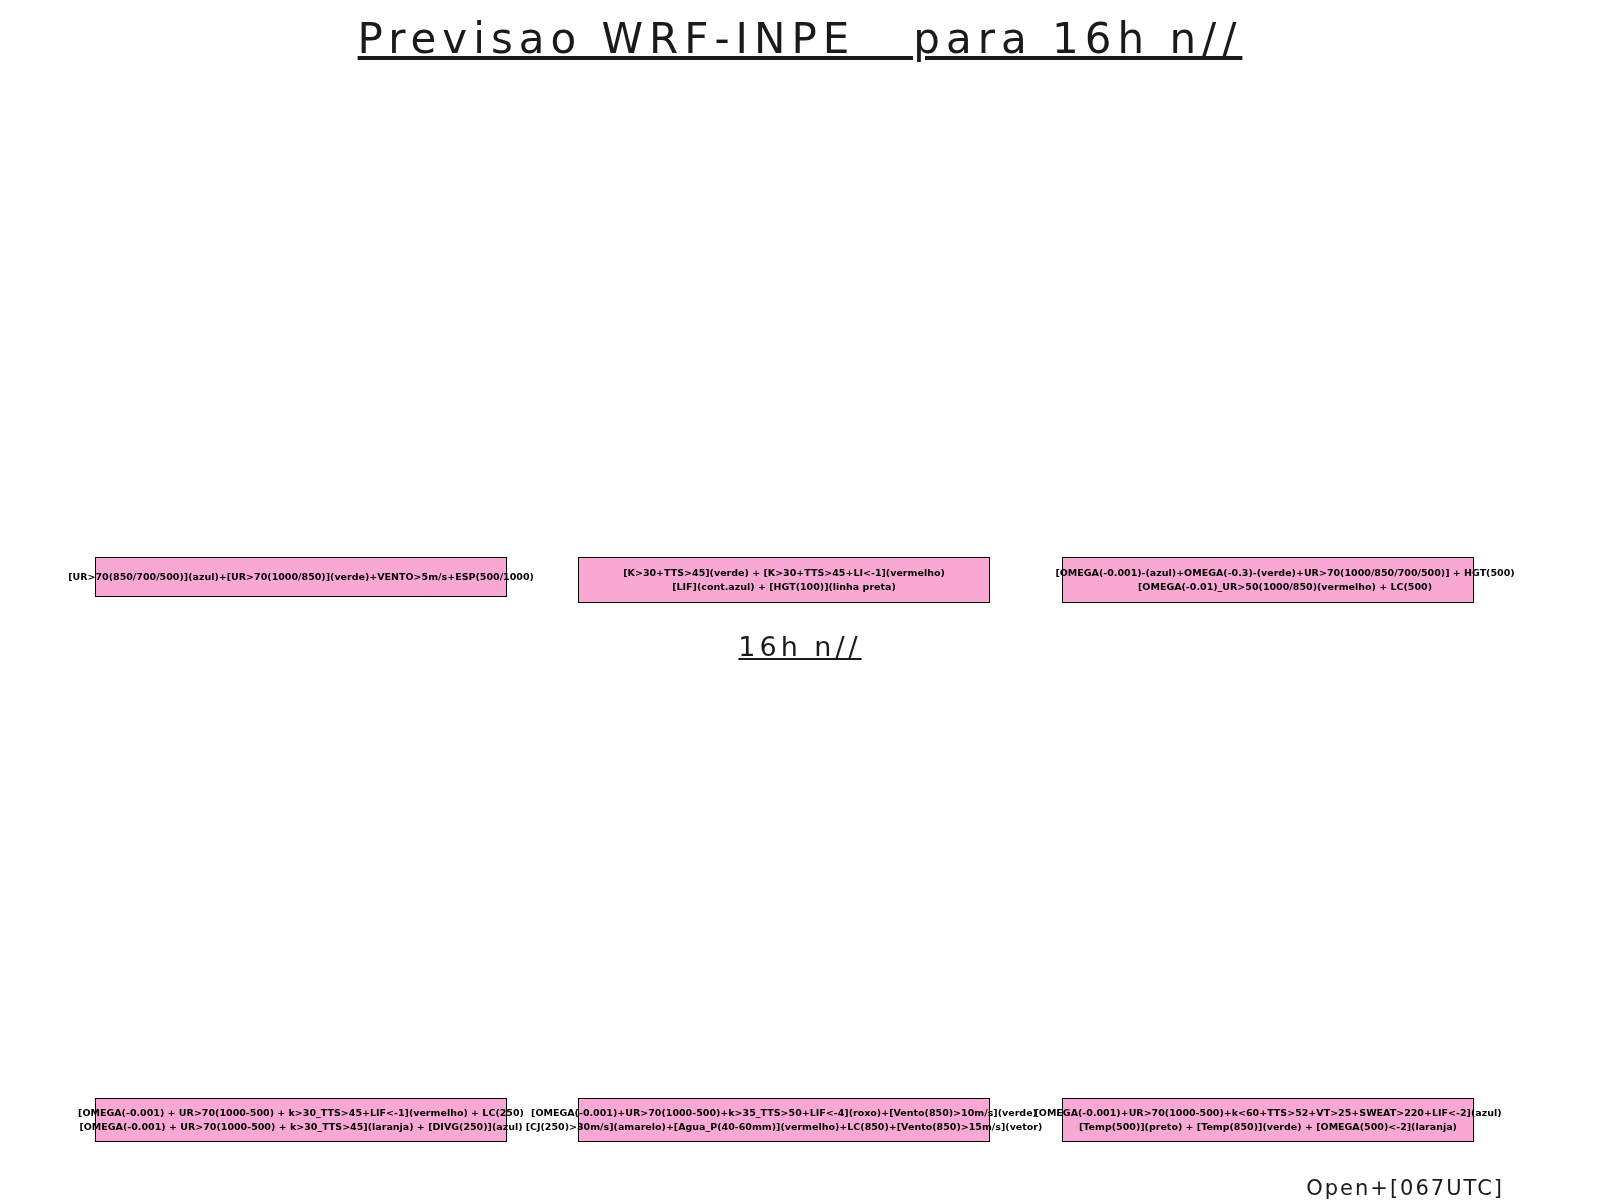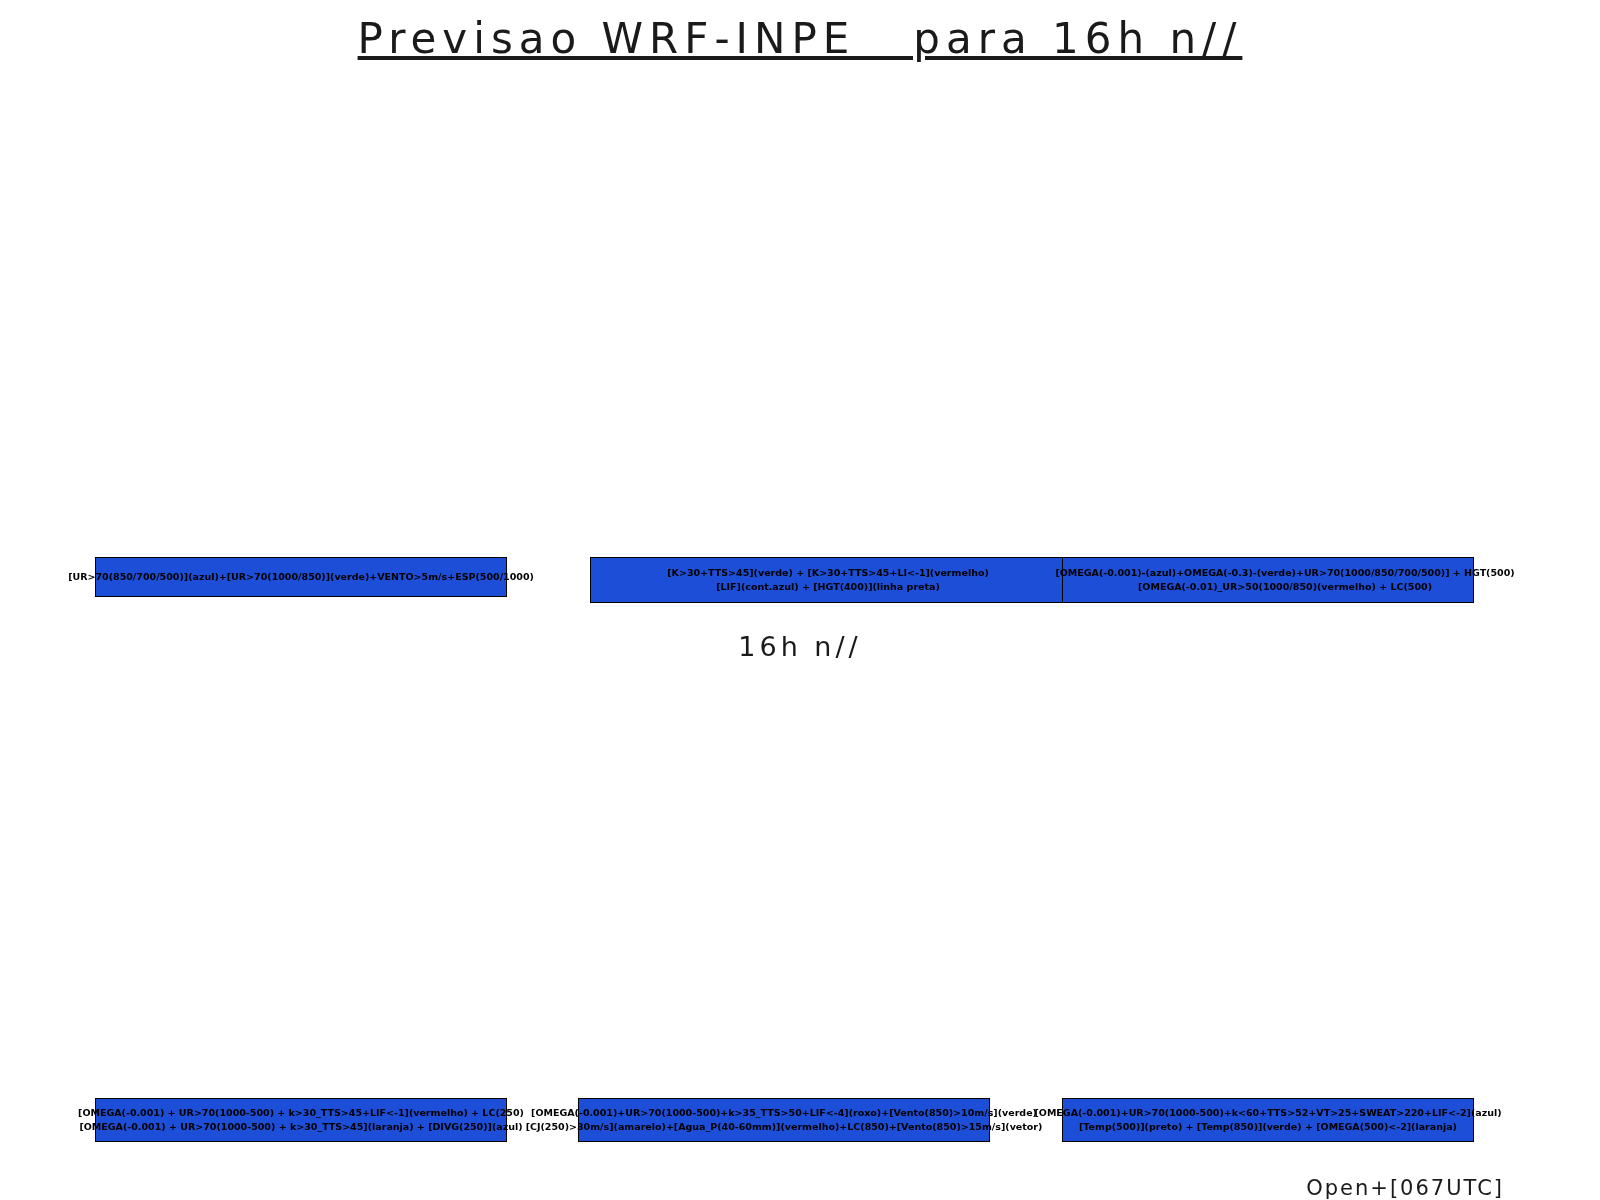--- a/index.html
+++ b/index.html
@@ -34,47 +34,48 @@
   .subtitle {
     position: absolute;
     top: 631px;
     left: 0;
     width: 1600px;
     text-align: center;
     font-size: 27px;
     letter-spacing: 4px;
     color: #1a1a1a;
     white-space: pre;
+    text-decoration: underline;
   }
 
   .legend-box {
     position: absolute;
     border: 1.5px solid #000000;
-    background: #1d4ed8;
+    background: #f9a8d4;
     box-sizing: border-box;
     display: flex;
     flex-direction: column;
     align-items: center;
     justify-content: center;
     padding: 4px 6px;
   }
   .legend-line {
     font-family: "DejaVu Sans", sans-serif;
     font-size: 9.5px;
     font-weight: bold;
     letter-spacing: 0px;
     line-height: 14px;
     white-space: nowrap;
     text-align: center;
     color: #000000;
   }
 
   
   #legend-top-left  { left: 95px;  top: 557px; width: 412px; height: 40px; }
-  #legend-top-mid   { left: 578px; top: 557px; width: 476px; height: 46px; margin-left: 12px; }
+  #legend-top-mid   { left: 578px; top: 557px; width: 412px; height: 46px; }
   #legend-top-right { left: 1062px;top: 557px; width: 412px; height: 46px; padding-left: 40px; }
 
   
   #legend-bottom-left  { left: 95px;  top: 1098px; width: 412px; height: 44px; }
   #legend-bottom-mid   { left: 578px; top: 1098px; width: 412px; height: 44px; }
   #legend-bottom-right { left: 1062px;top: 1098px; width: 412px; height: 44px; }
 
   .footer-stamp {
     position: absolute;
     right: 96px;
@@ -89,21 +90,21 @@
 <body>
 
 <div class="page-title">Previsao WRF-INPE   para 16h n//</div>
 
 <div class="legend-box" id="legend-top-left">
   <div class="legend-line">[UR&gt;70(850/700/500)](azul)+[UR&gt;70(1000/850)](verde)+VENTO&gt;5m/s+ESP(500/1000)</div>
 </div>
 
 <div class="legend-box" id="legend-top-mid">
   <div class="legend-line">[K&gt;30+TTS&gt;45](verde)  +  [K&gt;30+TTS&gt;45+LI&lt;-1](vermelho)</div>
-  <div class="legend-line">[LIF](cont.azul)  +  [HGT(400)](linha preta)</div>
+  <div class="legend-line">[LIF](cont.azul)  +  [HGT(100)](linha preta)</div>
 </div>
 
 <div class="legend-box" id="legend-top-right">
   <div class="legend-line">[OMEGA(-0.001)-(azul)+OMEGA(-0.3)-(verde)+UR&gt;70(1000/850/700/500)]  +  HGT(500)</div>
   <div class="legend-line">[OMEGA(-0.01)_UR&gt;50(1000/850)(vermelho)  +  LC(500)</div>
 </div>
 
 <div class="subtitle">16h n//</div>
 
 <div class="legend-box" id="legend-bottom-left">

